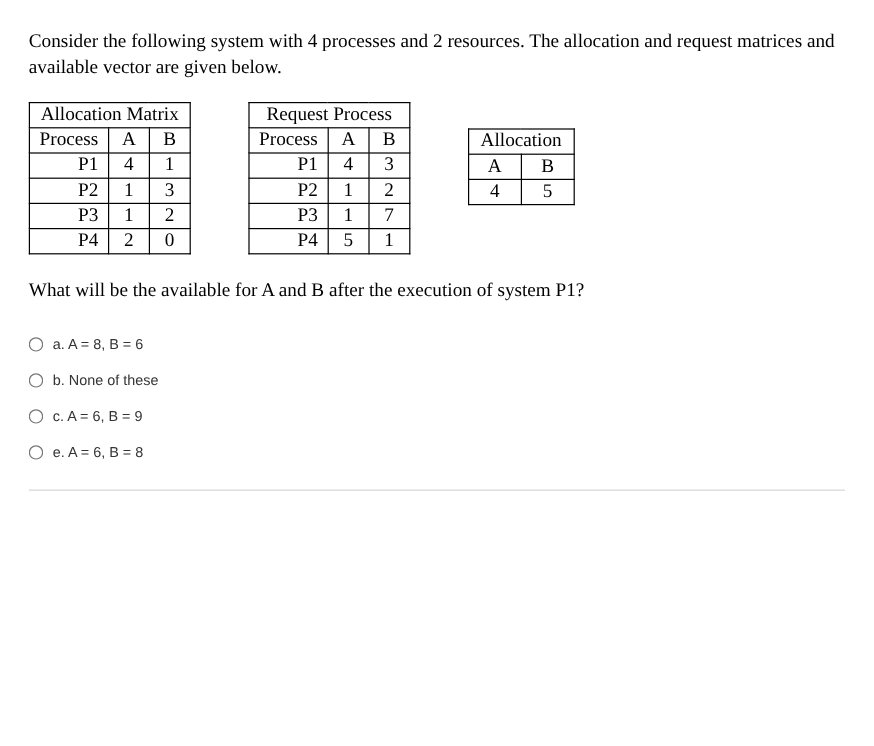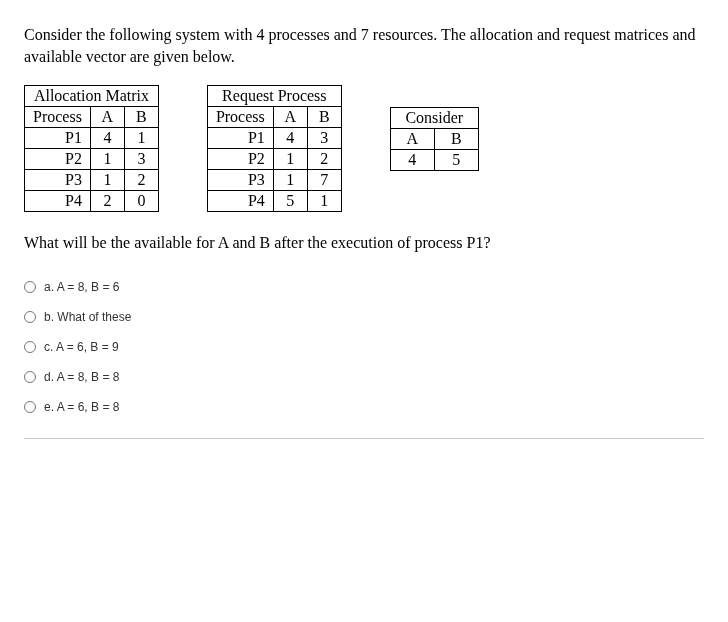--- a/index.html
+++ b/index.html
@@ -78,21 +78,21 @@
       border: none;
       border-top: 1px solid #ccc;
       margin-top: 12px;
     }
   </style>
 </head>
 <body>
 
 <div>
 
-  <p class="question-text">Consider the following system with 4 processes and 7 resources. The allocation and request matrices and available vector are given below.</p>
+  <p class="question-text">Consider the following system with 4 processes and 2 resources. The allocation and request matrices and available vector are given below.</p>
 
   <div class="matrices-container">
 
     <div class="matrix-block">
       <table>
         <tbody>
             <tr>
           <td class="matrix-title-cell" colspan="3">Allocation Matrix</td>
         </tr>
         <tr>
@@ -156,56 +156,52 @@
           <td>1</td>
         </tr>
       </tbody>
         </table>
     </div>
 
     <div class="matrix-block available-block" style="margin-top:22px;">
       <table>
         <tbody>
             <tr>
-          <td class="matrix-title-cell" colspan="2">Consider</td>
+          <td class="matrix-title-cell" colspan="2">Allocation</td>
         </tr>
         <tr>
           <td>A</td>
           <td>B</td>
         </tr>
         <tr>
           <td>4</td>
           <td>5</td>
         </tr>
       </tbody>
         </table>
     </div>
 
   </div>
 
-  <p class="followup-question">What will be the available for A and B after the execution of process P1?</p>
+  <p class="followup-question">What will be the available for A and B after the execution of system P1?</p>
 
   <div class="options-block">
     <label class="option-row">
       <input type="radio" name="answer" style="">
       <span>a. A = 8, B = 6</span>
     </label>
     <label class="option-row">
       <input type="radio" name="answer" style="">
-      <span>b. What of these</span>
+      <span>b. None of these</span>
     </label>
     <label class="option-row">
       <input type="radio" name="answer" style="">
       <span>c. A = 6, B = 9</span>
     </label>
     <label class="option-row">
       <input type="radio" name="answer" style="">
-      <span>d. A = 8, B = 8</span>
-    </label>
-    <label class="option-row">
-      <input type="radio" name="answer" style="">
       <span>e. A = 6, B = 8</span>
     </label>
   </div>
 
 </div>
 
 <hr class="divider">
 
 </body></html>

